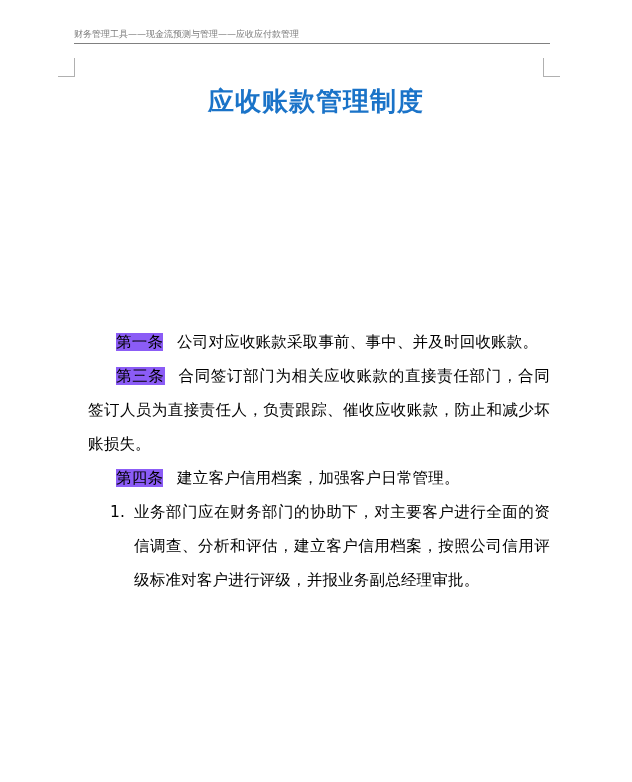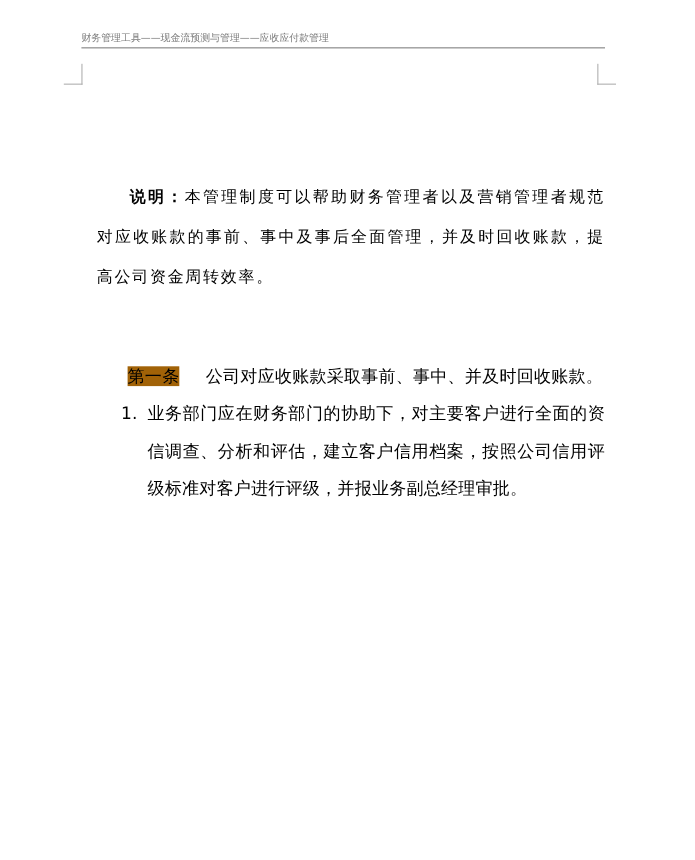--- a/index.html
+++ b/index.html
@@ -98,22 +98,22 @@
     }
     .para {
       text-indent: 30px;
       margin: 0;
     }
     .para-tight {
       margin: 0;
       text-indent: 28px;
     }
     .article-no {
-      background: #a16207;
-      margin-right: 24px;
+      background: #8b5cf6;
+      margin-right: 14px;
       text-decoration: none;
     }
     .list-item {
       position: relative;
       margin: 0;
       padding-left: 46px;
     }
     .list-num {
       position: absolute;
       left: 22px;
@@ -124,26 +124,28 @@
 <body>
 
 <div class="page">
 
   <div class="header-text">财务管理工具——现金流预测与管理——应收应付款管理</div>
   <div class="header-rule"></div>
 
   <div class="corner corner-tl"></div>
   <div class="corner corner-tr"></div>
 
+  <div class="title">应收账款管理制度</div>
 
-  <div class="intro"><span class="label">说明：</span><span>本管理制度可以帮助财务管理者以及营销管理者规范对应收账款的事前、事中及事后全面管理，并及时回收账款，提高公司资金周转效率。</span></div>
 
   <div class="body-block" style="top: 325px;">
 
     <p class="para-tight"><span class="article-no">第一条</span><span>公司对应收账款采取事前、事中、并及时回收账款。</span></p>
 
 
+    <p class="para-tight"><span class="article-no">第三条</span><span>合同签订部门为相关应收账款的直接责任部门，合同签订人员为直接责任人，负责跟踪、催收应收账款，防止和减少坏账损失。</span></p>
 
+    <p class="para-tight"><span class="article-no">第四条</span><span>建立客户信用档案，加强客户日常管理。</span></p>
 
     <p class="list-item"><span class="list-num">1.</span><span>业务部门应在财务部门的协助下，对主要客户进行全面的资信调查、分析和评估，建立客户信用档案，按照公司信用评级标准对客户进行评级，并报业务副总经理审批。</span></p>
   </div>
 
 </div>
 
 </body></html>

